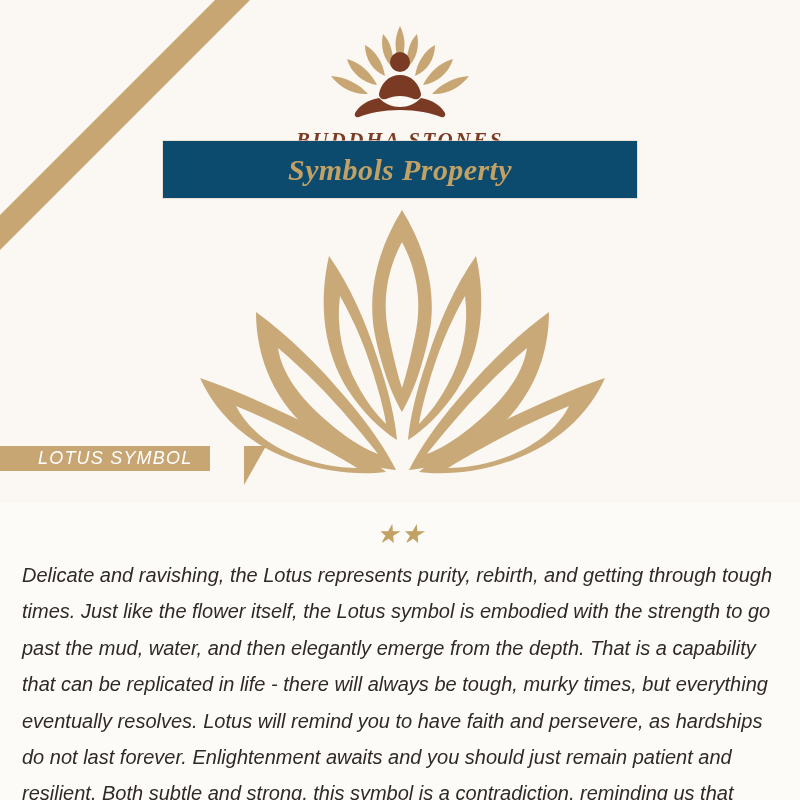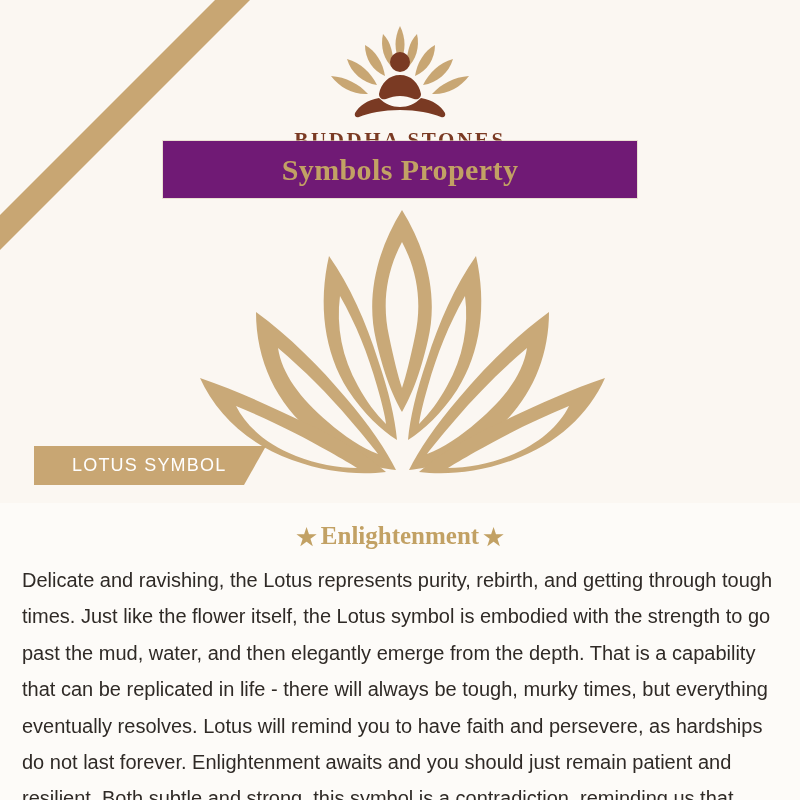--- a/index.html
+++ b/index.html
@@ -48,20 +48,21 @@
     position: absolute;
     bottom: 0; right: 0;
     width: 0; height: 0;
     border-bottom: 215px solid #fbf7f2;
     border-left: 215px solid transparent;
   }
 
   .content {
     position: absolute;
     inset: 0;
+    font-style: italic;
   }
 
   
   .brand {
     position: absolute;
     top: 18px;
     left: 0;
     width: 800px;
     text-align: center;
   }
@@ -80,21 +81,21 @@
     font-family: "Liberation Serif", serif;
   }
 
   
   .title-band {
     position: absolute;
     top: 141px;
     left: 163px;
     width: 474px;
     height: 57px;
-    background: #701a75;
+    background: #0c4a6e;
     box-shadow: 0 0 0 1px rgba(220,205,185,0.55);
     display: flex;
     align-items: center;
     justify-content: center;
   }
   .title-band .title-text {
     font-size: 30px;
     font-weight: bold;
     color: #c2a164;
     font-family: "Liberation Serif", serif;
@@ -109,27 +110,26 @@
     width: 425px;
     height: 290px;
   }
   .lotus-hero svg { display: block; width: 100%; height: 100%; }
 
   
   .ribbon {
     position: absolute;
     top: 446px;
     left: 0;
-    height: 39px;
+    height: 25px;
     background: #c8a673;
     display: flex;
     align-items: center;
     padding-left: 38px;
     padding-right: 18px;
-    margin-left: 34px;
   }
   .ribbon-text {
     color: #ffffff;
     font-size: 18px;
     letter-spacing: 1.2px;
   }
   .ribbon-tail {
     position: absolute;
     top: 446px;
     left: 244px;
@@ -243,20 +243,19 @@
     </div>
 
     <div class="ribbon">
       <span class="ribbon-text">LOTUS SYMBOL</span>
     </div>
     <div class="ribbon-tail"></div>
 
     <div class="body-panel">
       <div class="subhead">
         <span class="star">★</span>
-        <span class="kw">Enlightenment</span>
         <span class="star">★</span>
       </div>
       <p class="paragraph">Delicate and ravishing, the Lotus represents purity, rebirth, and getting through tough times. Just like the flower itself, the Lotus symbol is embodied with the strength to go past the mud, water, and then elegantly emerge from the depth. That is a capability that can be replicated in life - there will always be tough, murky times, but everything eventually resolves. Lotus will remind you to have faith and persevere, as hardships do not last forever. Enlightenment awaits and you should just remain patient and resilient. Both subtle and strong, this symbol is a contradiction, reminding us that compassion and emotional intensity is not a sign of weakness.</p>
     </div>
 
   </div>
 </div>
 
 </body></html>

